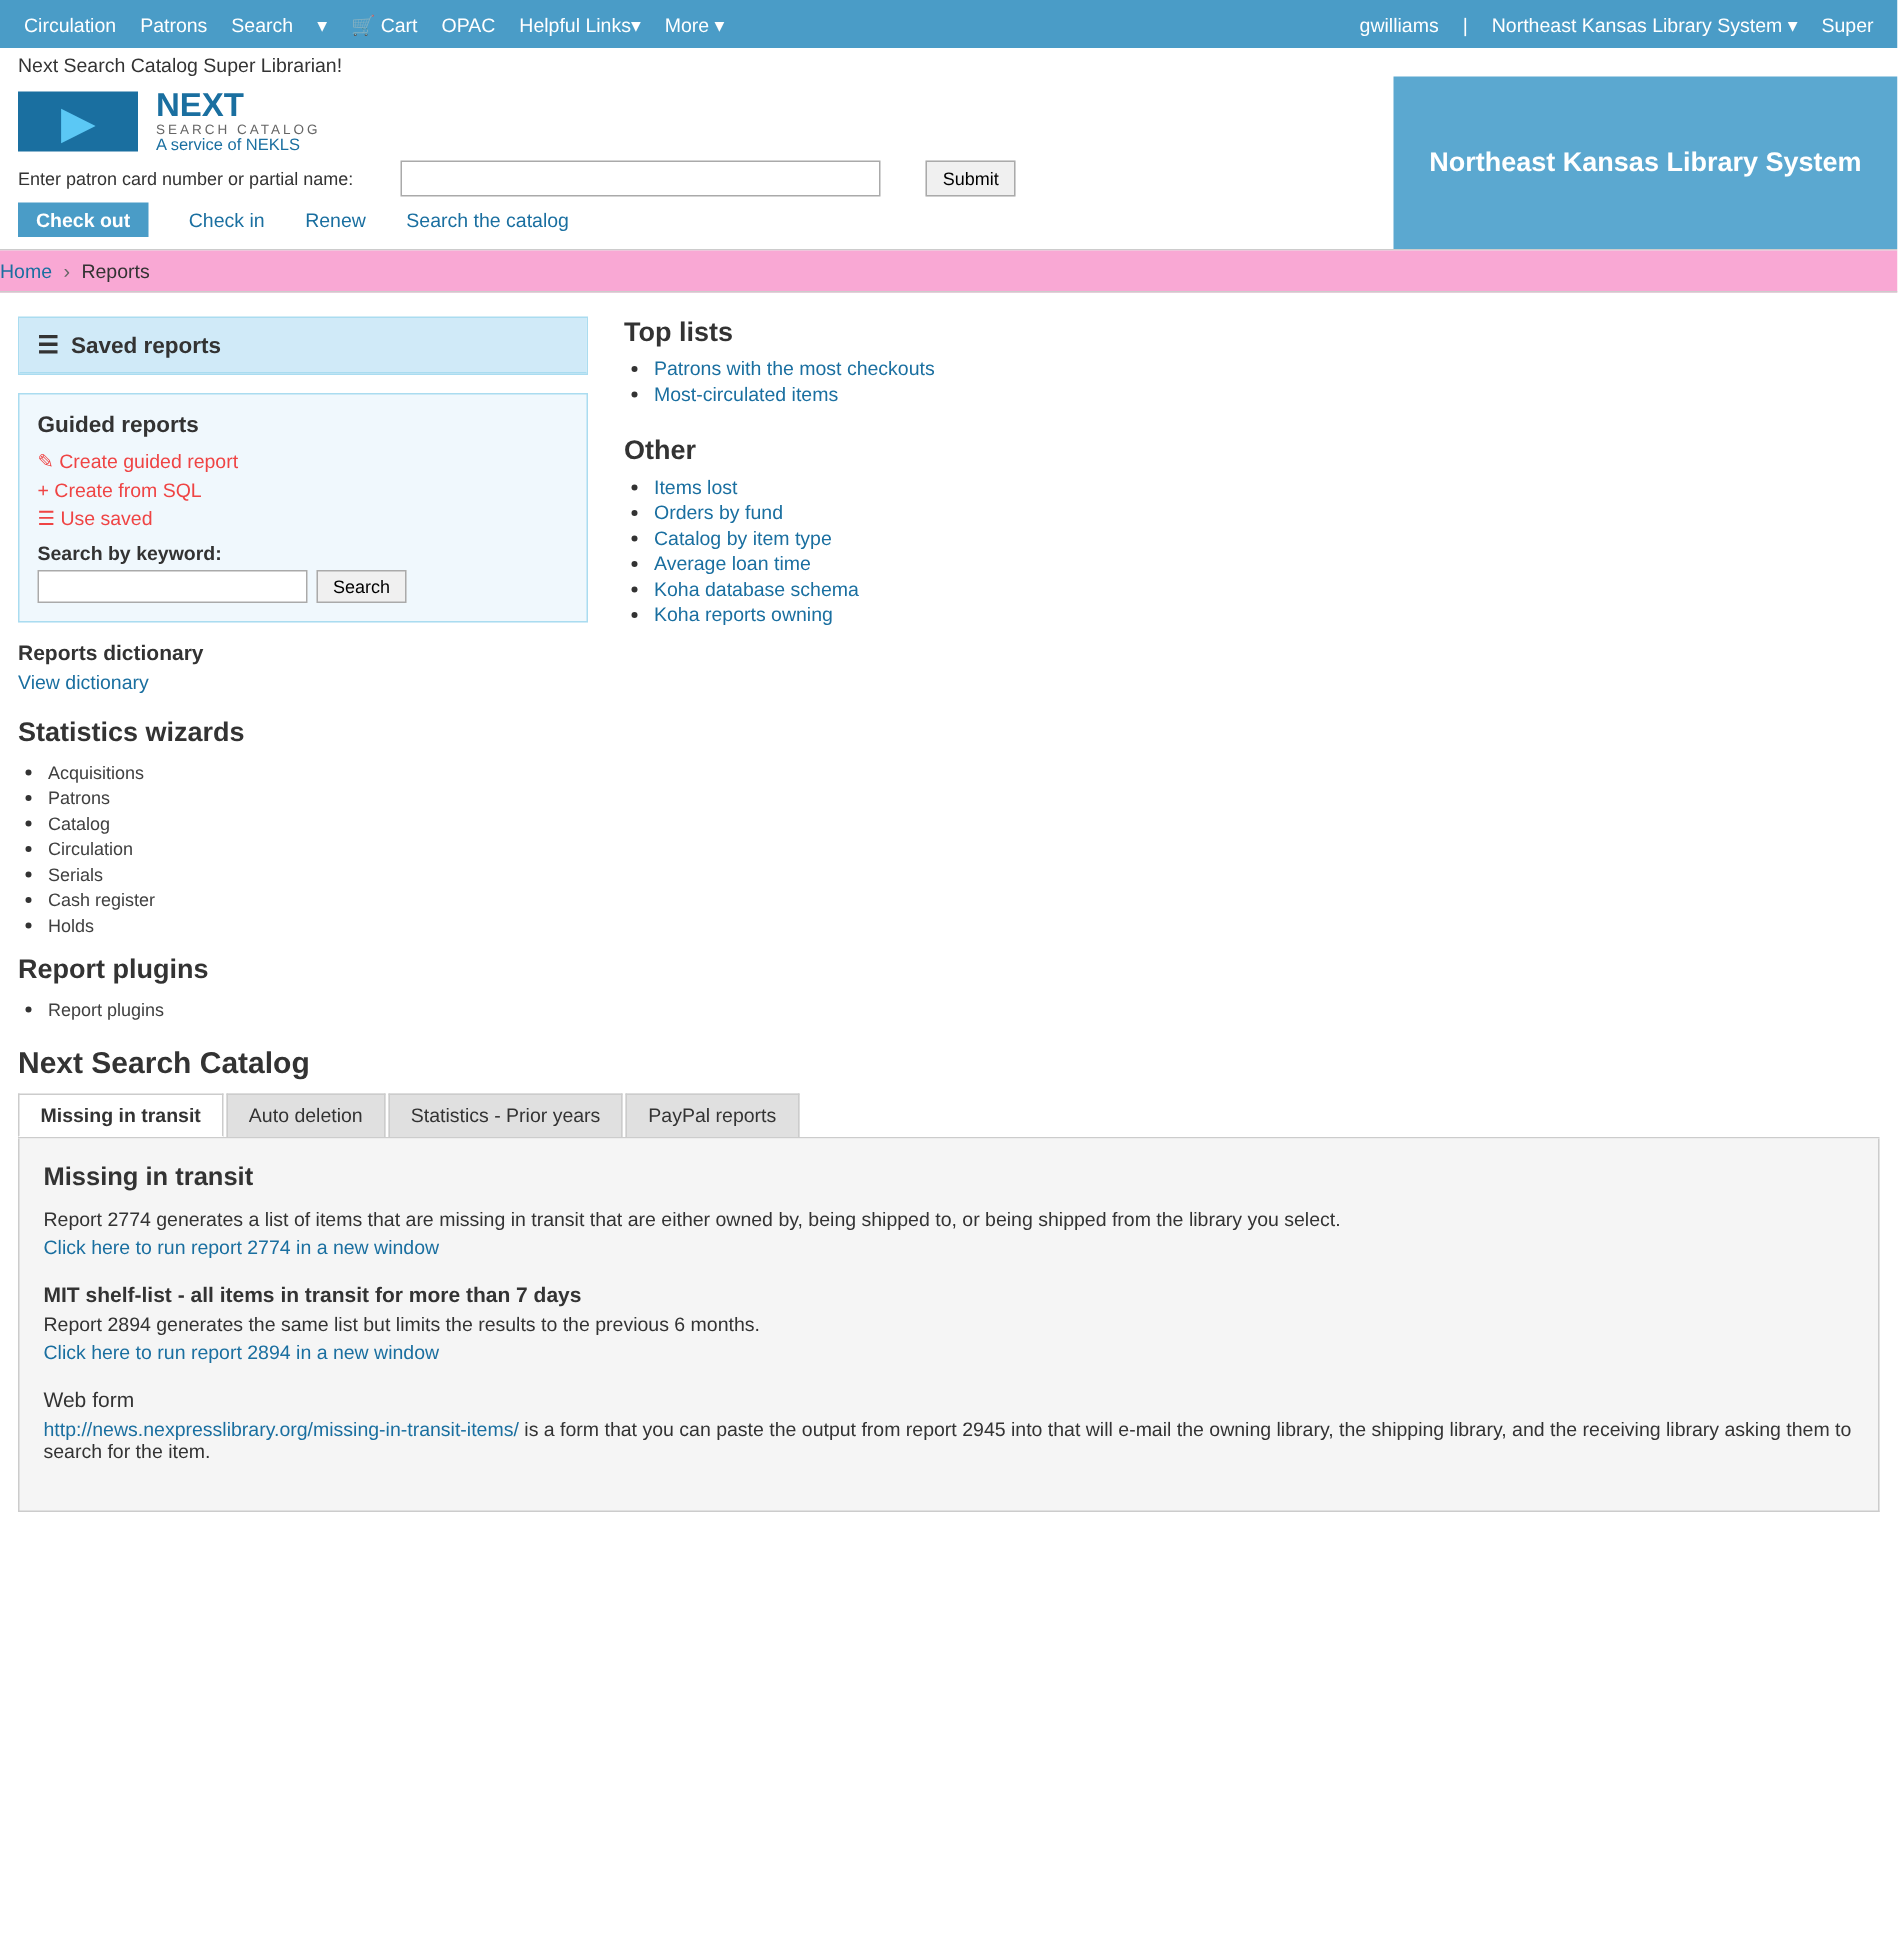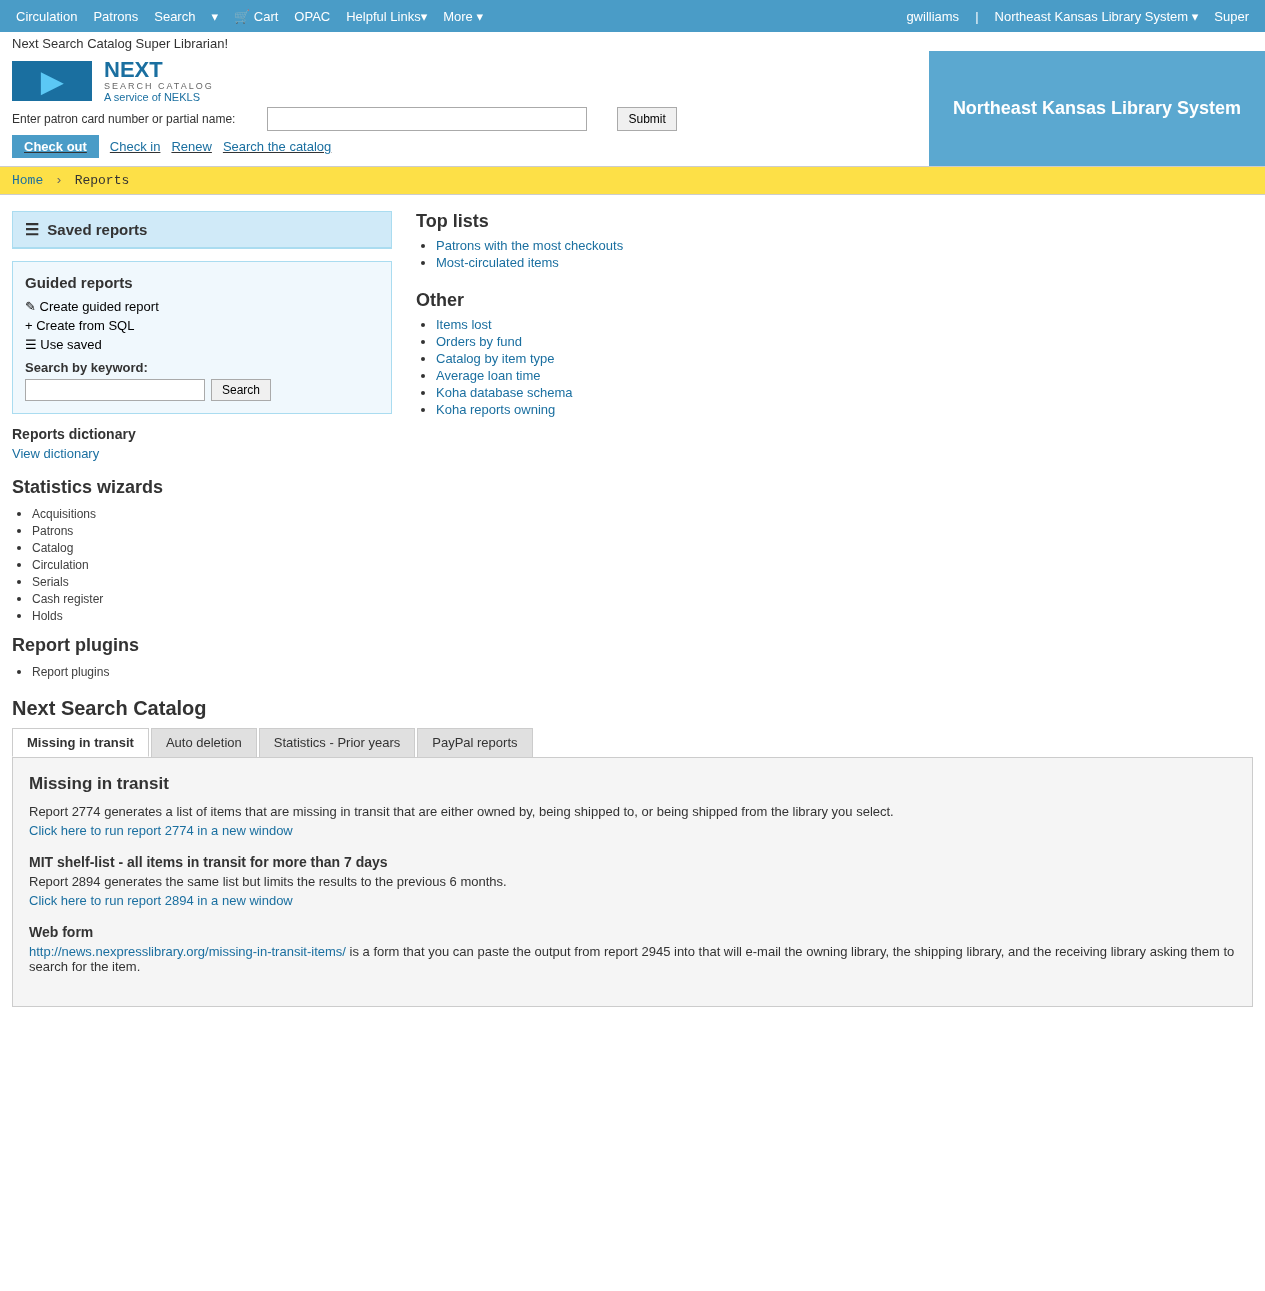--- a/index.html
+++ b/index.html
@@ -97,22 +97,21 @@
       margin-left: 6px;
       height: 24px;
       padding: 0 10px;
       background: #f0f0f0;
       border: 1px solid #aaa;
       cursor: pointer;
       font-size: 12px;
     }
     #action-links {
       display: flex;
-      gap: 11px;
-      text-decoration: underline;
+      gap: 27px;
     }
     #action-links .checkout-btn {
       background: #4a9cc7;
       color: #fff;
       border: none;
       padding: 4px 12px;
       cursor: pointer;
       font-size: 13px;
       font-weight: bold;
     }
@@ -130,25 +129,24 @@
       align-items: center;
       justify-content: center;
       padding: 0 24px;
       font-size: 18px;
       font-weight: bold;
       min-width: 280px;
     }
 
     
     #breadcrumb {
-      background: #fde047;
-      padding: 6px 12px;
+      background: #f9a8d4;
+      padding: 6px 0;
       font-size: 13px;
       border-bottom: 1px solid #ccc;
-      font-family: Liberation Mono, monospace;
     }
     #breadcrumb a { color: #1a6fa0; text-decoration: none; }
     #breadcrumb .separator { margin: 0 4px; color: #666; }
 
     
     #welcome-text {
       font-size: 13px;
       padding: 4px 12px 0;
       color: #333;
     }
@@ -192,21 +190,21 @@
       padding: 12px;
     }
     .guided-box h3 {
       font-size: 15px;
       font-weight: bold;
       margin-bottom: 8px;
       color: #333;
     }
     .guided-box a {
       display: block;
-      color: #000000;
+      color: #ef4444;
       text-decoration: none;
       margin-bottom: 4px;
       font-size: 13px;
     }
     .guided-box label {
       font-weight: bold;
       font-size: 13px;
       display: block;
       margin: 8px 0 4px;
     }
@@ -356,21 +354,21 @@
       margin-bottom: 4px;
     }
     .report-block a.run-link {
       color: #1a6fa0;
       text-decoration: none;
       font-size: 13px;
     }
 
     .web-form-block h4 {
       font-size: 14px;
-      font-weight: bold;
+      font-weight: normal;
       margin-bottom: 4px;
     }
     .web-form-block p {
       font-size: 13px;
       color: #333;
     }
     .web-form-block a {
       color: #1a6fa0;
       text-decoration: none;
     }

